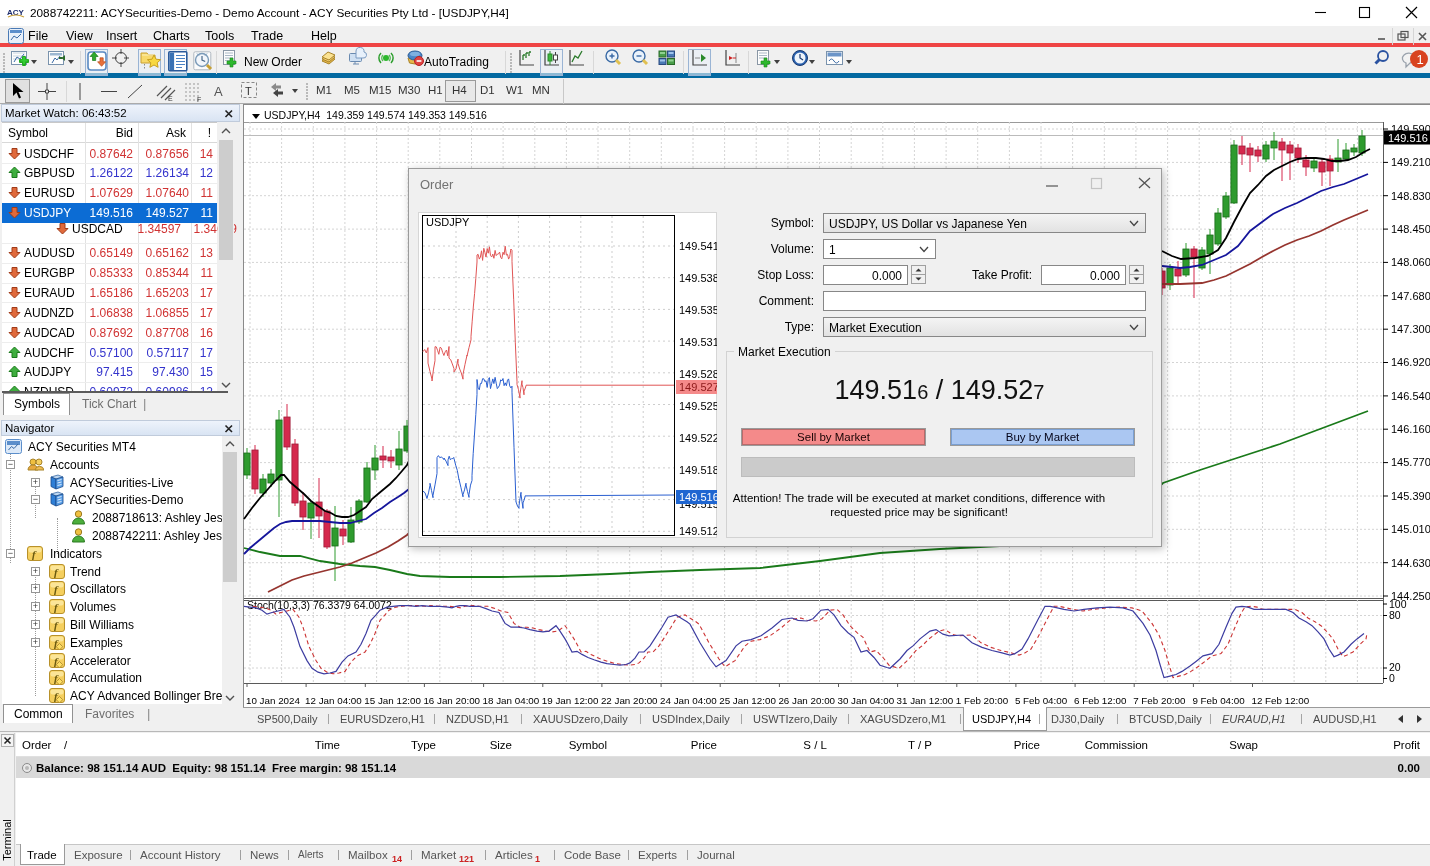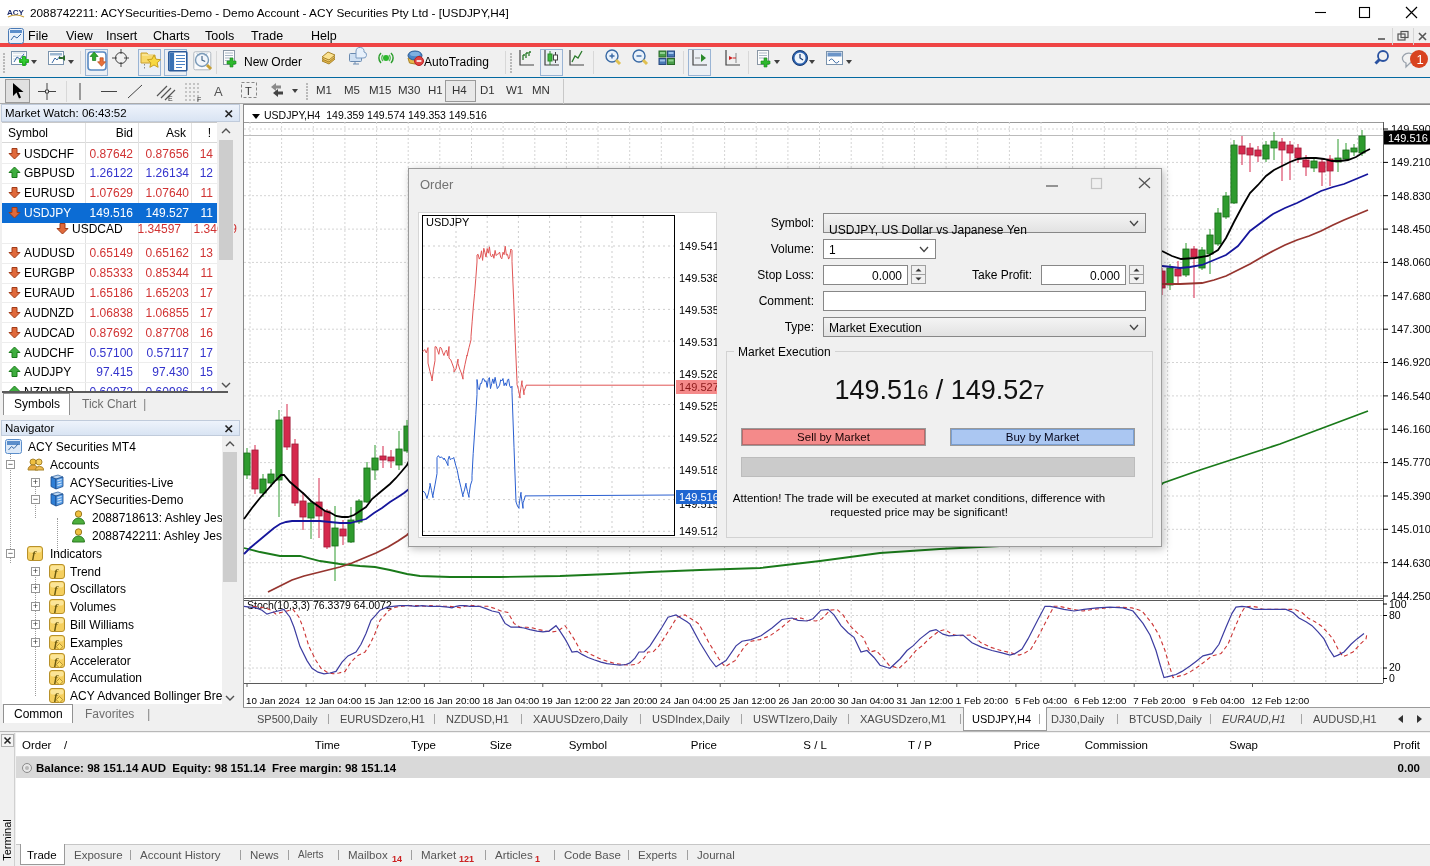--- a/index.html
+++ b/index.html
@@ -50,21 +50,21 @@
 <div class="abs" style="left:311px;top:3px;font-size:12.5px;color:#000;">Help</div>
 <svg class="abs" style="left:1374px;top:2px" width="56" height="17" viewBox="0 0 56 17">
         <line x1="4" y1="11" x2="11" y2="11" stroke="#555" stroke-width="1.6"></line>
         <line x1="18.5" y1="0" x2="18.5" y2="17" stroke="#d5d5d5"></line>
         <rect x="24" y="6" width="7" height="6" fill="none" stroke="#555" stroke-width="1.2"></rect>
         <rect x="27" y="3.5" width="7" height="6" fill="none" stroke="#555" stroke-width="1.2"></rect>
         <line x1="39.5" y1="0" x2="39.5" y2="17" stroke="#d5d5d5"></line>
         <path d="M45 5 L52 12 M52 5 L45 12" stroke="#555" stroke-width="1.6"></path>
       </svg>
 </div>
-<div class="abs tb" style="left:0;top:47px;width:1430px;height:31px;border-bottom:1px solid #0369a1;">
+<div class="abs tb" style="left:0;top:47px;width:1430px;height:31px;border-bottom:5px solid #0369a1;">
 <svg class="abs" style="left:0;top:0" width="1430" height="31" viewBox="0 0 1430 31">
 <g fill="#b9b9b9">
           <rect x="3" y="6" width="2" height="2"></rect>
           <rect x="3" y="9" width="2" height="2"></rect>
           <rect x="3" y="12" width="2" height="2"></rect>
           <rect x="3" y="15" width="2" height="2"></rect>
           <rect x="3" y="18" width="2" height="2"></rect>
           <rect x="3" y="21" width="2" height="2"></rect>
           <rect x="3" y="24" width="2" height="2"></rect>
         </g>
@@ -1033,21 +1033,21 @@
 </g>
 <polyline points="5.0,139.6 6.7,137.5 8.3,140.9 10.0,135.6 10.0,151.1 12.0,159.5 14.0,167.2 14.0,169.0 15.5,157.1 17.0,148.7 17.0,134.7 18.3,134.9 19.5,138.2 20.8,142.3 22.1,135.2 23.4,136.2 24.6,140.3 25.9,143.5 27.2,139.8 28.5,138.0 29.7,143.8 31.0,134.5 31.0,146.2 32.7,147.7 34.3,151.9 36.0,156.7 36.0,159.9 38.0,156.9 40.0,147.1 40.0,151.4 41.7,157.0 43.3,161.0 45.0,167.2 45.0,162.4 47.0,152.4 49.0,143.2 49.0,144.1 51.0,135.6 53.0,127.9 53.0,124.3 54.2,109.2 55.4,94.0 56.6,81.4 57.8,66.4 59.0,50.0 59.0,43.0 60.1,42.3 61.3,47.1 62.4,45.0 63.5,38.8 64.6,48.4 65.8,36.3 66.9,40.4 68.0,45.1 69.2,36.5 70.3,41.2 71.4,34.8 72.5,43.6 73.7,44.9 74.8,42.1 75.9,46.3 77.1,38.4 78.2,43.6 79.3,42.2 80.5,41.9 81.6,40.1 82.7,45.4 83.8,46.8 85.0,40.2 86.1,42.7 87.2,34.2 88.4,43.1 89.5,42.3 90.6,47.1 91.7,44.6 92.9,37.0 94.0,38.4 94.0,49.7 95.7,87.8 97.3,130.2 99.0,169.7 99.0,172.5 100.5,177.7 102.0,186.1 102.0,181.9 103.0,175.2 104.0,168.7 104.0,172.1 105.0,175.7 106.0,182.8 106.0,179.1 107.0,176.9 108.0,173.8 108.0,173.2 109.0,173.2 256.0,173.2" fill="none" stroke="#e05555" stroke-width="1"></polyline>
 <polyline points="5.0,279.2 7.0,280.7 9.0,286.5 9.0,286.3 10.5,280.9 12.0,273.3 12.0,271.3 13.5,278.4 15.0,285.7 15.0,283.4 17.0,272.9 19.0,261.5 19.0,245.6 20.4,243.6 21.8,245.7 23.2,245.0 24.6,245.8 26.0,247.7 26.0,246.0 28.0,249.1 30.0,253.6 30.0,247.9 31.2,244.2 32.4,247.8 33.6,246.6 34.8,246.5 36.0,245.5 36.0,246.5 37.7,253.2 39.3,258.4 41.0,267.7 41.0,267.2 43.0,275.8 45.0,284.8 45.0,282.6 46.5,277.9 48.0,271.2 48.0,273.0 49.5,279.6 51.0,285.4 51.0,282.5 52.5,273.1 54.0,268.5 54.0,263.5 55.2,241.6 56.5,222.0 57.8,202.4 59.0,182.5 59.0,167.5 60.1,176.1 61.3,177.8 62.4,171.4 63.5,171.5 64.6,166.7 65.8,166.8 66.9,169.7 68.0,168.7 69.2,175.4 70.3,167.3 71.4,165.6 72.5,176.6 73.7,171.5 74.8,166.9 75.9,171.6 77.1,165.3 78.2,171.2 79.3,176.6 80.5,175.1 81.6,173.1 82.7,167.8 83.8,169.0 85.0,166.5 86.1,173.7 87.2,170.8 88.4,173.7 89.5,168.2 90.6,166.9 91.7,173.9 92.9,175.9 94.0,174.2 94.0,180.2 96.0,235.3 98.0,290.0 98.0,289.9 99.5,294.1 101.0,296.4 101.0,293.6 102.0,286.6 103.0,280.3 103.0,282.3 104.0,289.6 105.0,296.4 105.0,290.9 106.0,288.3 107.0,284.9 107.0,283.9 108.0,283.9 256.0,283.0" fill="none" stroke="#2a5fd0" stroke-width="1"></polyline>
 <rect x="258" y="168" width="41" height="14" fill="#f58a8a"></rect>
 <text x="261" y="179" font-size="11" fill="#8c1a1a">149.527</text>
 <rect x="258" y="278" width="41" height="14" fill="#1f66d1"></rect>
 <text x="261" y="289" font-size="11" fill="#fff">149.516</text>
 </svg>
 <div class="dlbl" style="left:300px;top:47px;width:105px;">Symbol:</div>
 <div class="cmb" style="left:414px;top:44px;width:323px;height:20px;">
-        <span style="position:absolute;left:5px;top:2.5px;margin-top:6px;">USDJPY, US Dollar vs Japanese Yen</span>
+        <span style="position:absolute;left:5px;top:2.5px;">USDJPY, US Dollar vs Japanese Yen</span>
       </div>
 <svg class="abs" style="left:720px;top:51px" width="10" height="7" viewBox="0 0 10 7">
         <path d="M1 1 L5 5.5 L9 1" stroke="#444" fill="none" stroke-width="1.3"></path>
       </svg>
 <div class="dlbl" style="left:300px;top:73px;width:105px;">Volume:</div>
 <div class="inp" style="left:414px;top:70px;width:113px;height:20px;">
         <span style="position:absolute;left:5px;top:2.5px;">1</span>
       </div>
 <svg class="abs" style="left:510px;top:77px" width="10" height="7" viewBox="0 0 10 7">
         <path d="M1 1 L5 5.5 L9 1" stroke="#444" fill="none" stroke-width="1.3"></path>

